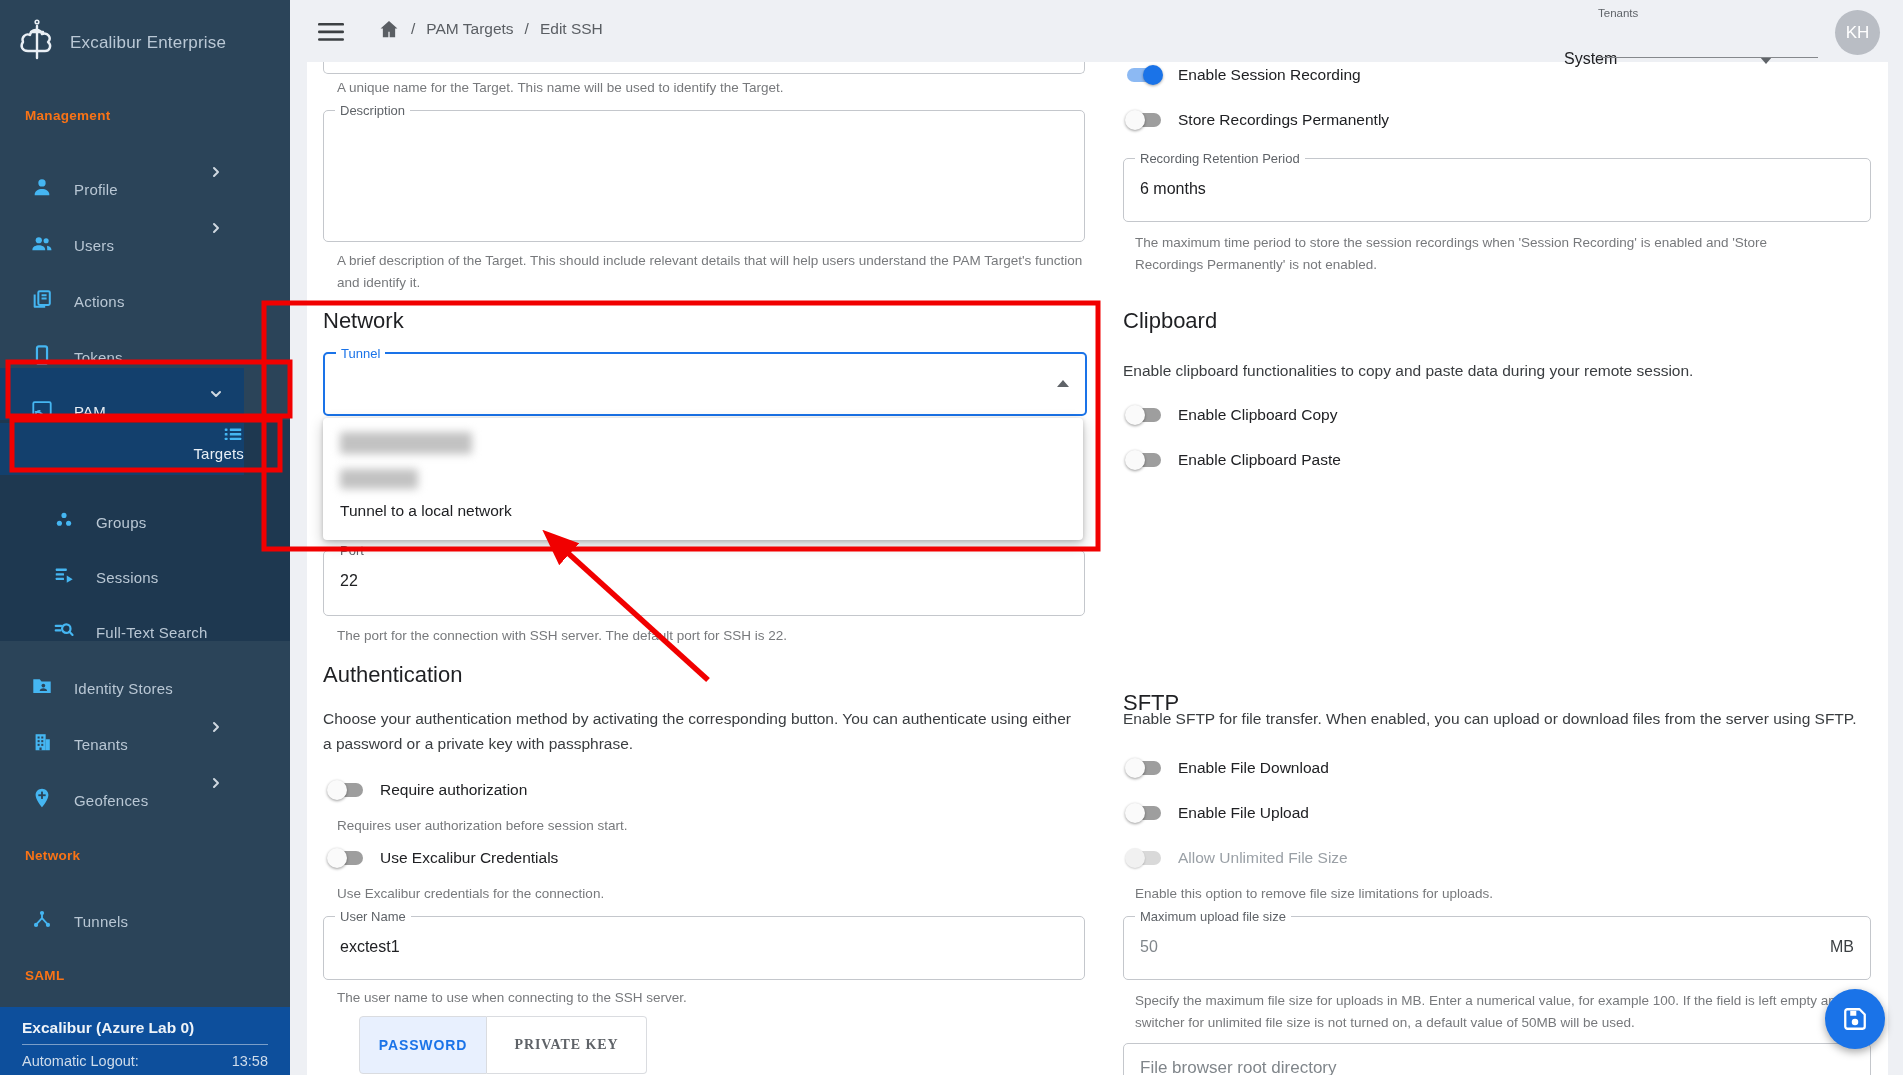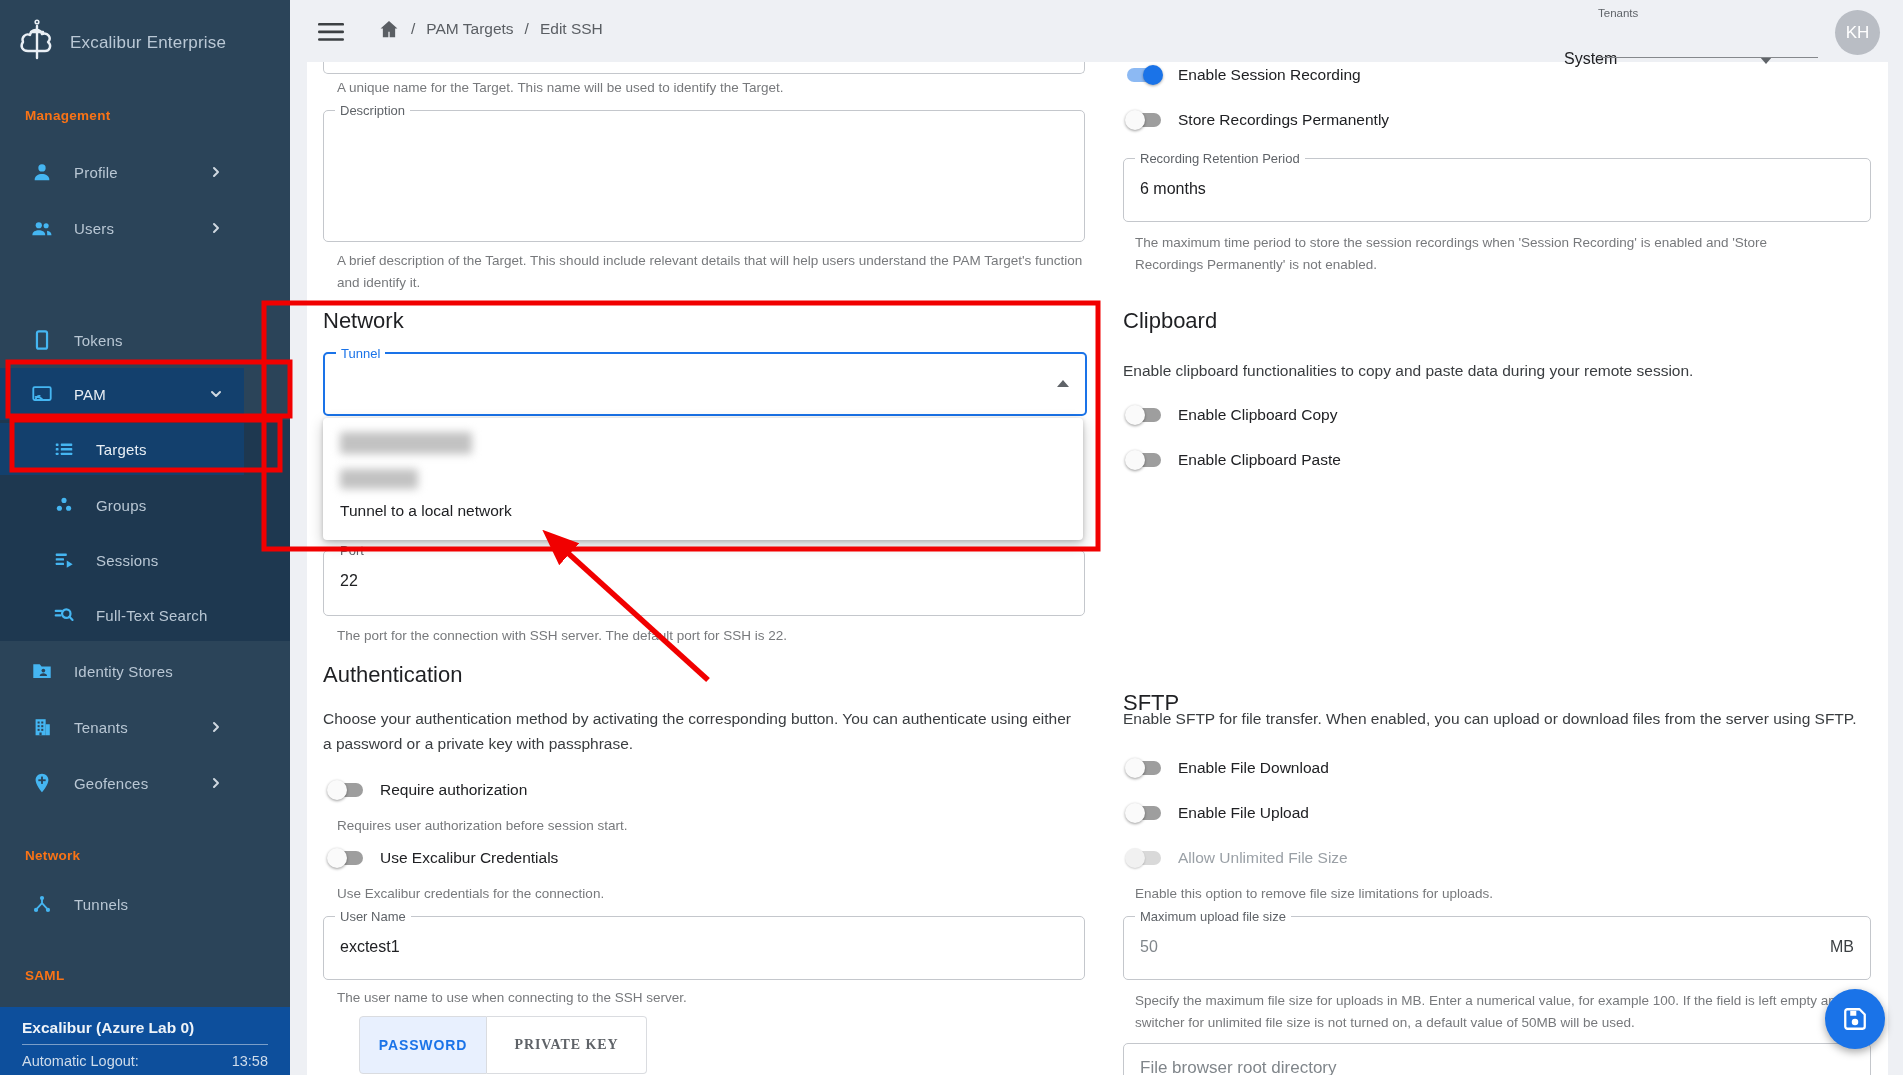--- a/index.html
+++ b/index.html
@@ -7,21 +7,21 @@
     width:1903px;height:1075px;position:relative;overflow:hidden;
     font-family:"Liberation Sans",sans-serif;background:#eef0f4;color:#202124;
   }
   .abs{position:absolute;}
   
   .sidebar{position:absolute;left:0;top:0;width:290px;height:1075px;background:#2b4459;z-index:5;}
   .submenu-bg{position:absolute;left:0;top:420px;width:290px;height:221px;background:#1e3850;}
   .brand{position:absolute;left:18px;top:18px;display:flex;align-items:center;gap:10px;}
   .brand-text{color:#bac8d5;font-size:17px;font-weight:500;letter-spacing:.2px;}
   .nav-section{position:absolute;left:25px;color:#f97316;font-size:13.5px;font-weight:700;letter-spacing:.3px;}
-  .nav-item{position:absolute;left:0;width:244px;height:52px;display:flex;align-items:center;cursor:pointer;}
+  .nav-item{position:absolute;left:0;width:244px;height:52px;display:flex;align-items:flex-end;cursor:pointer;}
   .nav-item .nav-ic{width:22px;height:22px;margin-left:31px;flex:none;display:flex;align-items:center;justify-content:center;}
   .nav-item.sub .nav-ic{margin-left:53px;}
   .nav-label{color:#b9c7d4;font-size:15px;margin-left:21px;letter-spacing:.2px;}
   .nav-item.active{background:#13406d;}
   .nav-item.active .nav-label{color:#e9eff5;font-weight:500;}
   .nav-chev{position:absolute;right:22px;top:50%;transform:translateY(-50%);display:flex;}
   .side-footer{position:absolute;left:0;top:1007px;width:290px;height:68px;background:#0d4f9c;padding:0;}
   .side-footer .ft-title{position:absolute;left:22px;top:12px;color:#eef3f8;font-size:15.5px;font-weight:700;}
   .side-footer .ft-div{position:absolute;left:22px;top:37px;width:246px;height:1px;background:rgba(255,255,255,.45);}
   .side-footer .ft-row{position:absolute;left:22px;top:46px;width:246px;display:flex;justify-content:space-between;color:#cfdcea;font-size:14.5px;}
@@ -118,20 +118,30 @@
         </svg>
     </span>
     <span class="nav-label">Users</span>
     <span class="nav-chev">
       <svg width="12" height="12" viewBox="0 0 12 12">
           <path d="M4 2l4 4-4 4" fill="none" stroke="#cfd8e0" stroke-width="2" stroke-linecap="round" stroke-linejoin="round"></path>
         </svg>
     </span>
   </div>
 
+  <div class="nav-item" style="top:258px;">
+    <span class="nav-ic">
+      <svg width="22" height="22" viewBox="0 0 24 24" fill="none" stroke="#45b6f2" stroke-width="2.2" stroke-linejoin="round">
+          <rect x="8" y="3.5" width="12.5" height="15" rx="1.5"></rect>
+          <path d="M11.5 8h5.5M11.5 11.5h5.5"></path>
+          <path d="M4 7v13.5h11.5"></path>
+        </svg>
+    </span>
+    <span class="nav-label">Actions</span>
+  </div>
 
   <div class="nav-item" style="top:314px;">
     <span class="nav-ic">
       <svg width="22" height="22" viewBox="0 0 24 24" fill="none" stroke="#45b6f2" stroke-width="2.4">
           <rect x="6.5" y="2.5" width="11" height="19" rx="2"></rect>
         </svg>
     </span>
     <span class="nav-label">Tokens</span>
   </div>
 
@@ -144,21 +154,21 @@
         </svg>
     </span>
     <span class="nav-label">PAM</span>
     <span class="nav-chev">
       <svg width="12" height="12" viewBox="0 0 12 12">
           <path d="M2 4l4 4 4-4" fill="none" stroke="#cfd8e0" stroke-width="2" stroke-linecap="round" stroke-linejoin="round"></path>
         </svg>
     </span>
   </div>
 
-  <div class="nav-item sub active" style="top:423px;">
+  <div class="nav-item sub active" style="top:423px;flex-direction:column;">
     <span class="nav-ic">
       <svg width="22" height="22" viewBox="0 0 24 24" fill="#45b6f2">
           <rect x="3" y="6" width="3" height="2.6" rx="0.6"></rect>
           <rect x="8.5" y="6" width="12.5" height="2.6" rx="0.6"></rect>
           <rect x="3" y="11" width="3" height="2.6" rx="0.6"></rect>
           <rect x="8.5" y="11" width="12.5" height="2.6" rx="0.6"></rect>
           <rect x="3" y="16" width="3" height="2.6" rx="0.6"></rect>
           <rect x="8.5" y="16" width="12.5" height="2.6" rx="0.6"></rect>
         </svg>
     </span>

